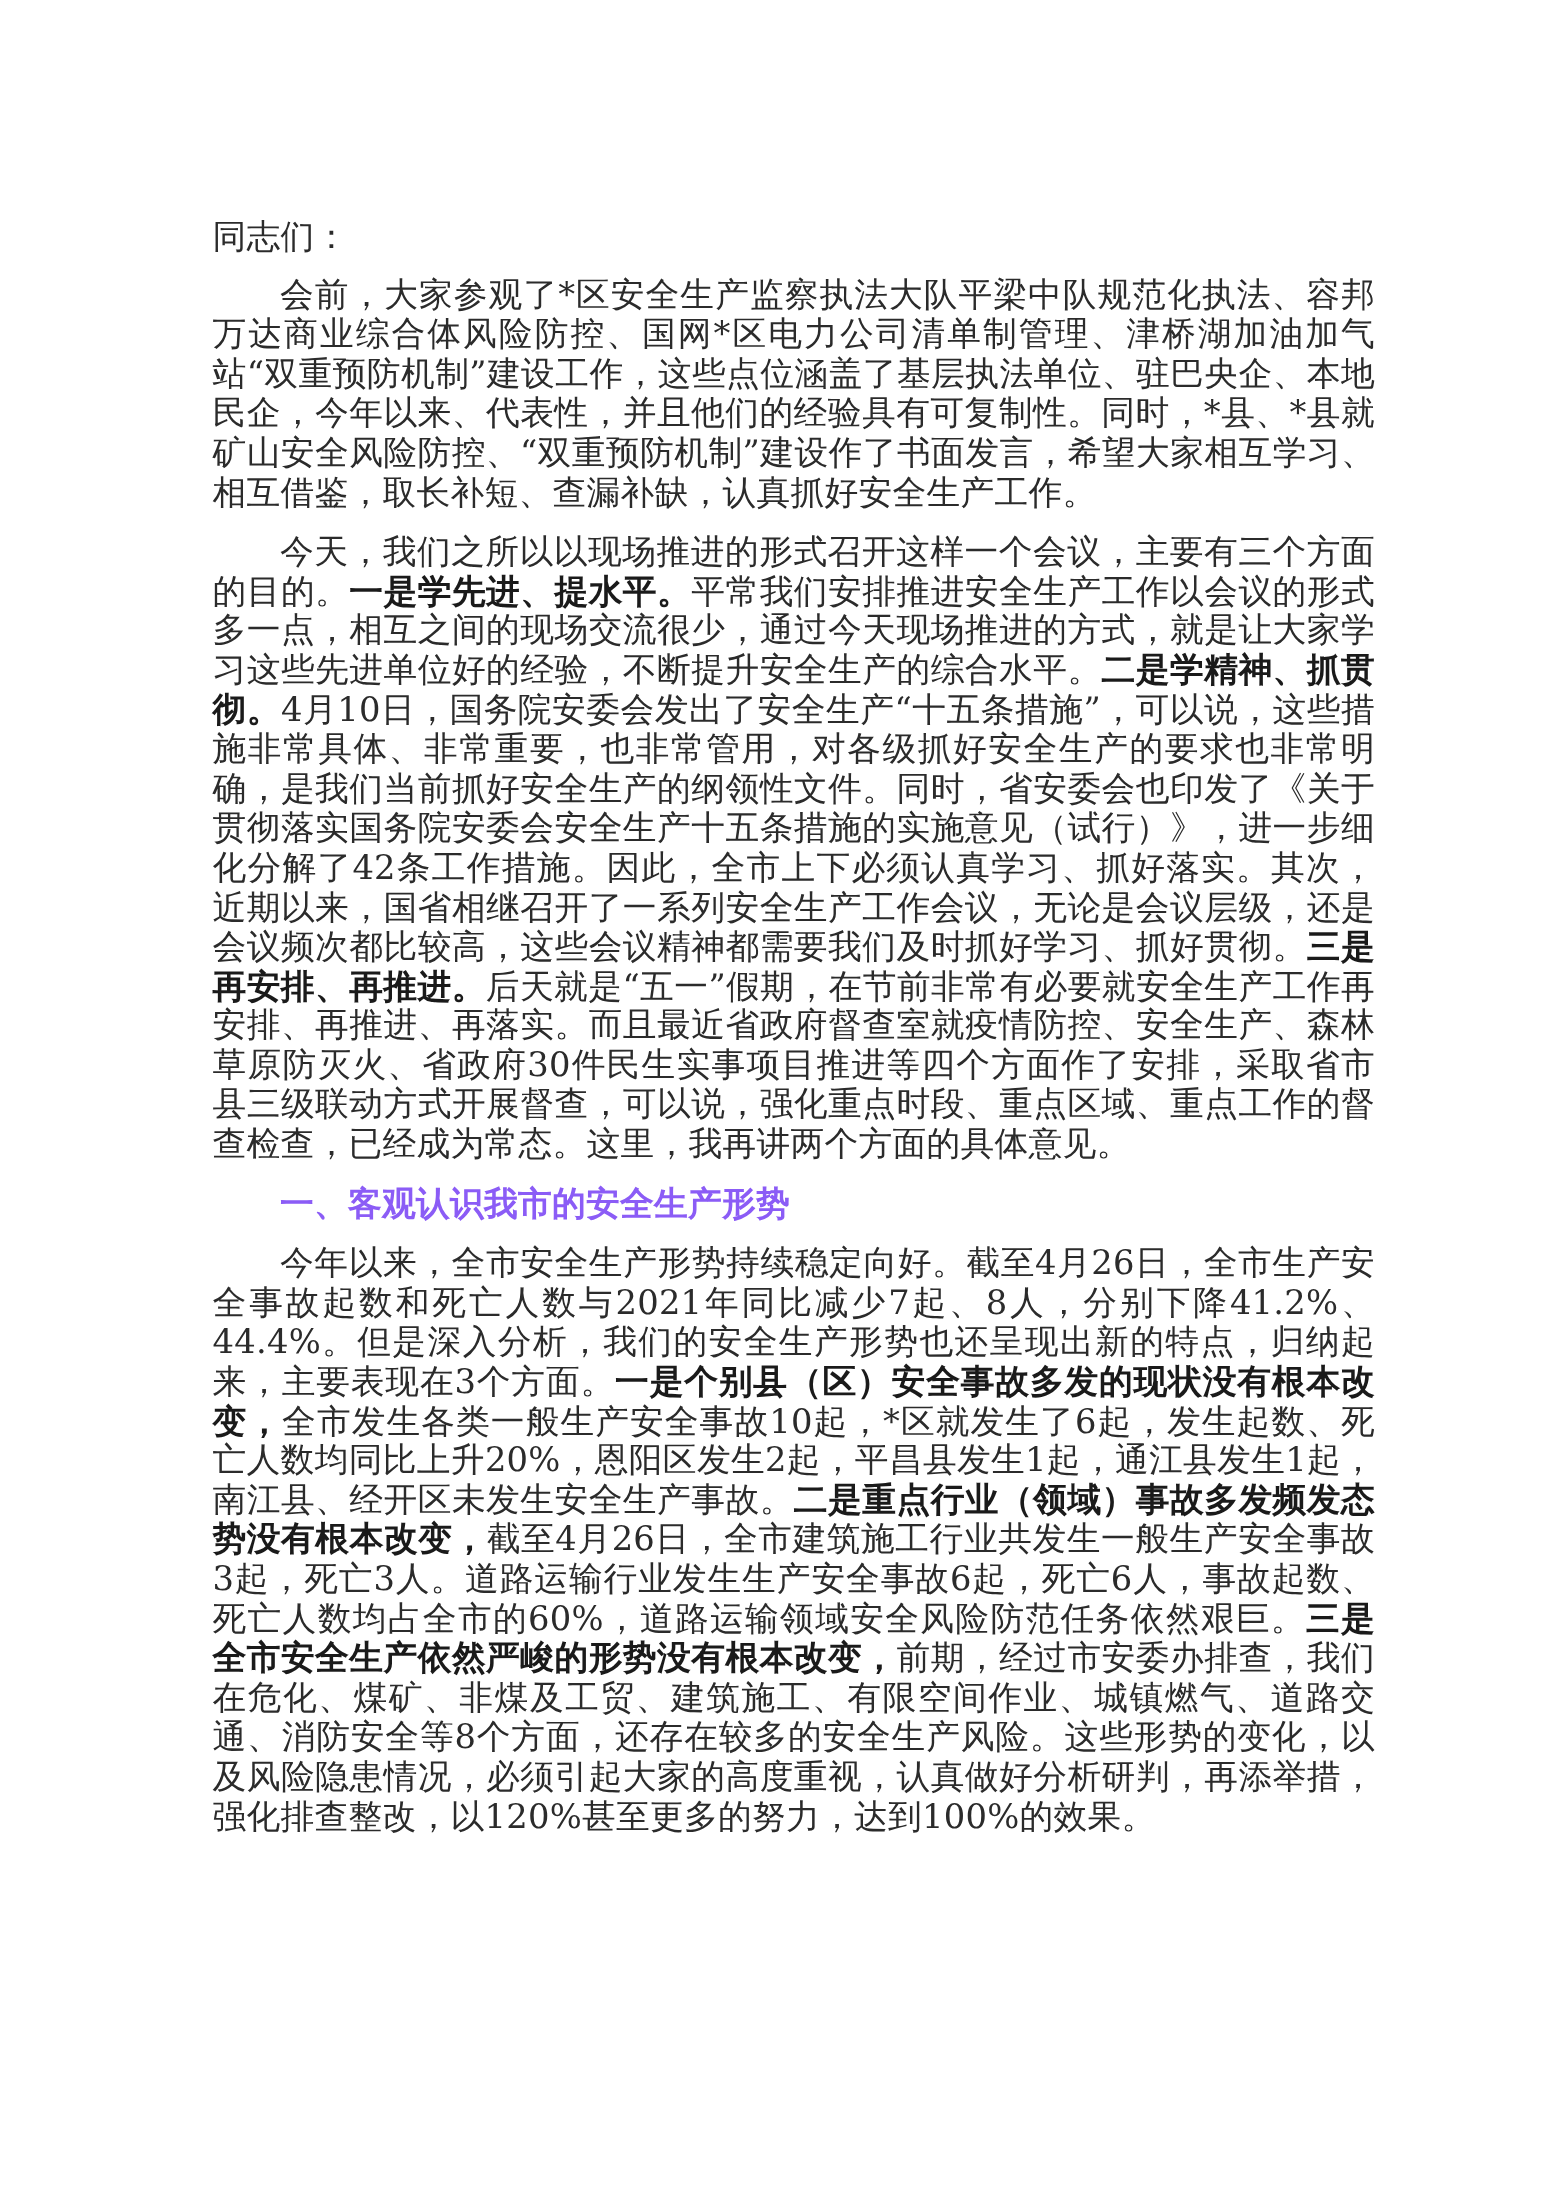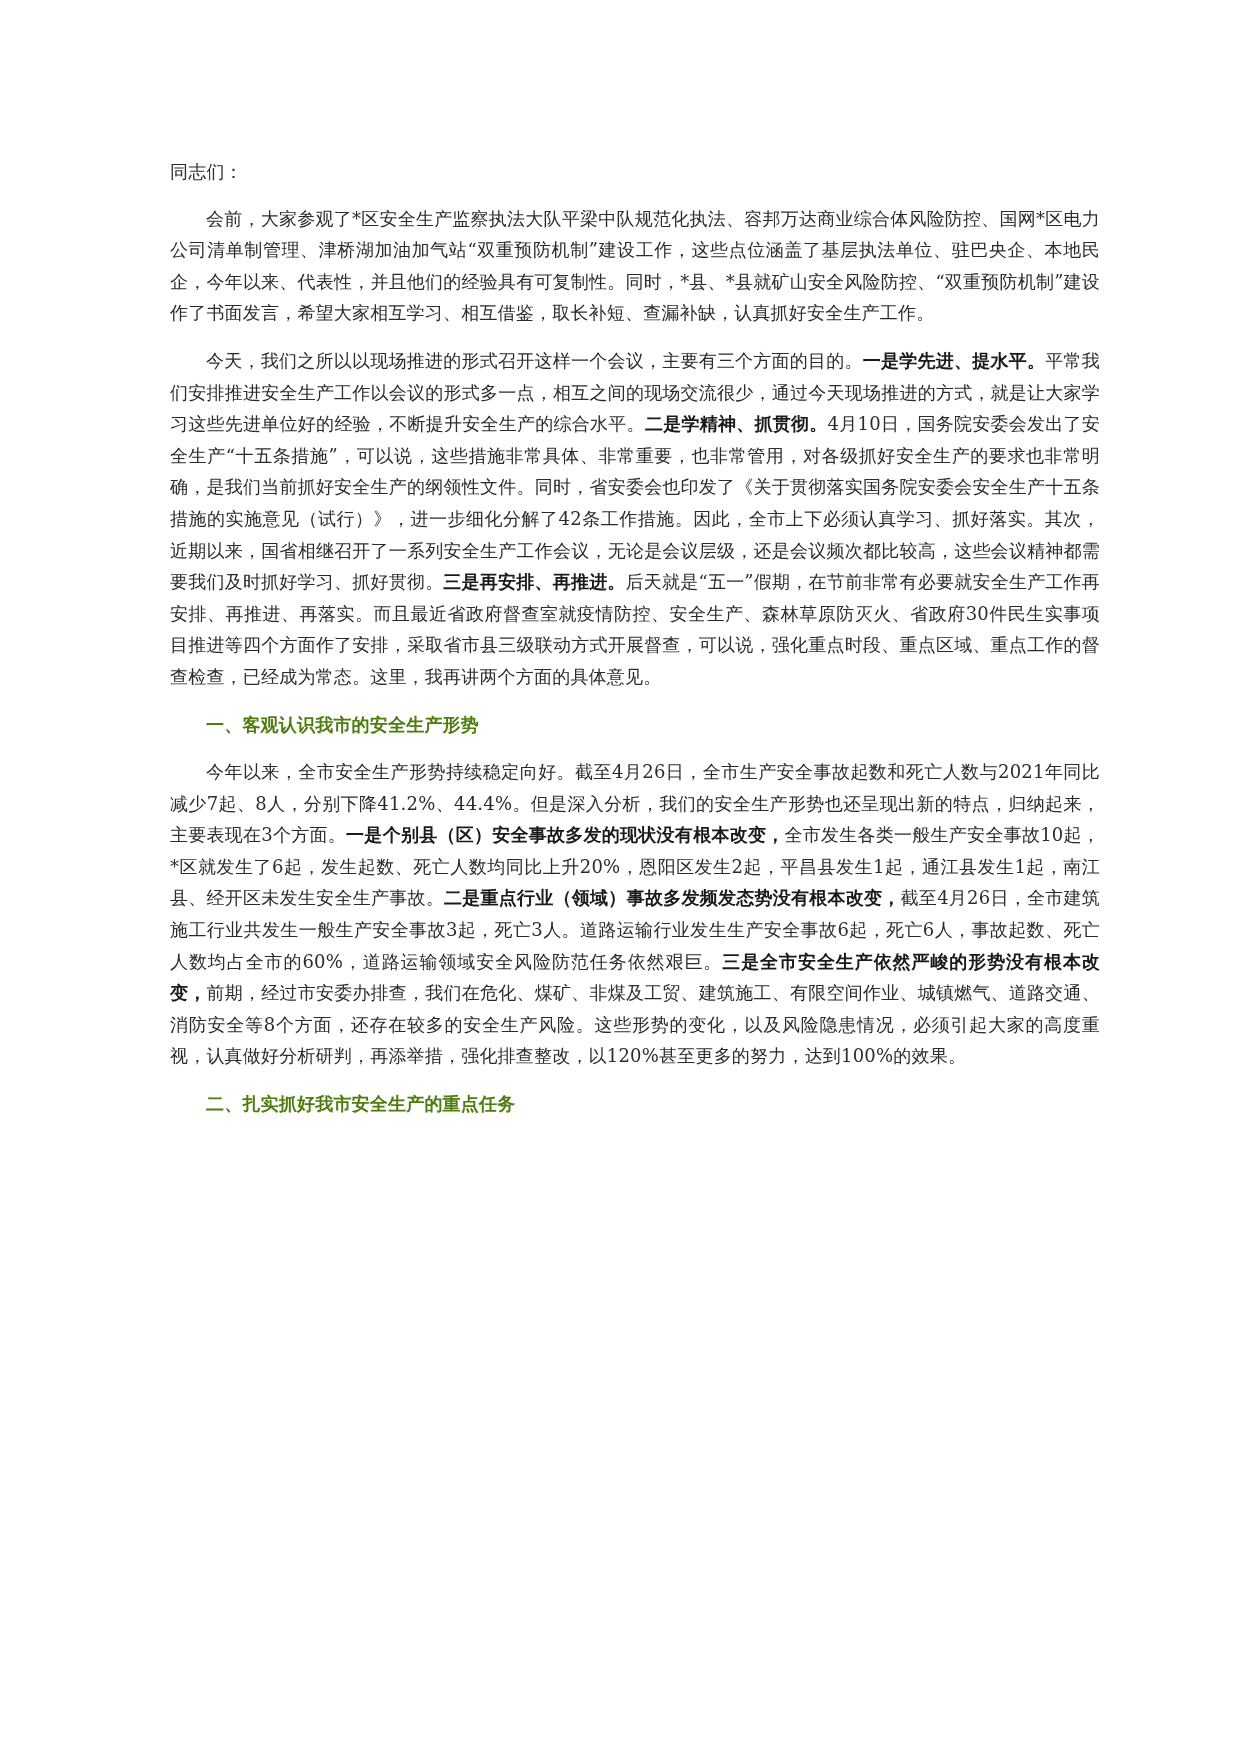--- a/index.html
+++ b/index.html
@@ -1,34 +1,34 @@
 <!DOCTYPE html>
 <html><head>
   <meta charset="utf-8">
   <style>
     html, body { margin: 0; padding: 0; background: #ffffff; }
     body { width: 1240px; height: 1754px; position: relative; overflow: hidden; }
     .page {
       position: absolute;
       left: 170px;
-      top: 156px;
+      top: 174px;
       width: 930px;
       color: #2b2b2b;
       font-family: "DejaVu Serif", "Liberation Serif", serif;
-      font-size: 18px;
+      font-size: 27px;
       line-height: 31.6px;
       letter-spacing: 0.2px;
     }
     .salutation { margin: 0 0 15px 0; }
     .para { margin: 0 0 16px 0; text-indent: 2em; text-align: justify; }
     .heading {
       margin: 0 0 16px 0;
       text-indent: 2em;
       font-weight: bold;
-      color: #4d7c0f;
+      color: #8b5cf6;
       font-family: "DejaVu Sans", "Liberation Sans", sans-serif;
     }
     .seg-bold { font-weight: bold; font-family: "DejaVu Sans", "Liberation Sans", sans-serif; color:#1a1a1a; }
   </style>
 </head>
 <body>
 
 <div class="page">
 
   <p class="salutation">同志们：</p>
@@ -40,15 +40,14 @@
   <p class="para">
     <span>今天，我们之所以以现场推进的形式召开这样一个会议，主要有三个方面的目的。</span><span class="seg-bold">一是学先进、提水平。</span><span>平常我们安排推进安全生产工作以会议的形式多一点，相互之间的现场交流很少，通过今天现场推进的方式，就是让大家学习这些先进单位好的经验，不断提升安全生产的综合水平。</span><span class="seg-bold">二是学精神、抓贯彻。</span><span>4月10日，国务院安委会发出了安全生产“十五条措施”，可以说，这些措施非常具体、非常重要，也非常管用，对各级抓好安全生产的要求也非常明确，是我们当前抓好安全生产的纲领性文件。同时，省安委会也印发了《关于贯彻落实国务院安委会安全生产十五条措施的实施意见（试行）》，进一步细化分解了42条工作措施。因此，全市上下必须认真学习、抓好落实。其次，近期以来，国省相继召开了一系列安全生产工作会议，无论是会议层级，还是会议频次都比较高，这些会议精神都需要我们及时抓好学习、抓好贯彻。</span><span class="seg-bold">三是再安排、再推进。</span><span>后天就是“五一”假期，在节前非常有必要就安全生产工作再安排、再推进、再落实。而且最近省政府督查室就疫情防控、安全生产、森林草原防灭火、省政府30件民生实事项目推进等四个方面作了安排，采取省市县三级联动方式开展督查，可以说，强化重点时段、重点区域、重点工作的督查检查，已经成为常态。这里，我再讲两个方面的具体意见。</span>
   </p>
 
   <p class="heading">一、客观认识我市的安全生产形势</p>
 
   <p class="para">
     <span>今年以来，全市安全生产形势持续稳定向好。截至4月26日，全市生产安全事故起数和死亡人数与2021年同比减少7起、8人，分别下降41.2%、44.4%。但是深入分析，我们的安全生产形势也还呈现出新的特点，归纳起来，主要表现在3个方面。</span><span class="seg-bold">一是个别县（区）安全事故多发的现状没有根本改变，</span><span>全市发生各类一般生产安全事故10起，*区就发生了6起，发生起数、死亡人数均同比上升20%，恩阳区发生2起，平昌县发生1起，通江县发生1起，南江县、经开区未发生安全生产事故。</span><span class="seg-bold">二是重点行业（领域）事故多发频发态势没有根本改变，</span><span>截至4月26日，全市建筑施工行业共发生一般生产安全事故3起，死亡3人。道路运输行业发生生产安全事故6起，死亡6人，事故起数、死亡人数均占全市的60%，道路运输领域安全风险防范任务依然艰巨。</span><span class="seg-bold">三是全市安全生产依然严峻的形势没有根本改变，</span><span>前期，经过市安委办排查，我们在危化、煤矿、非煤及工贸、建筑施工、有限空间作业、城镇燃气、道路交通、消防安全等8个方面，还存在较多的安全生产风险。这些形势的变化，以及风险隐患情况，必须引起大家的高度重视，认真做好分析研判，再添举措，强化排查整改，以120%甚至更多的努力，达到100%的效果。</span>
   </p>
 
-  <p class="heading">二、扎实抓好我市安全生产的重点任务</p>
 
 </div>
 
 </body></html>

